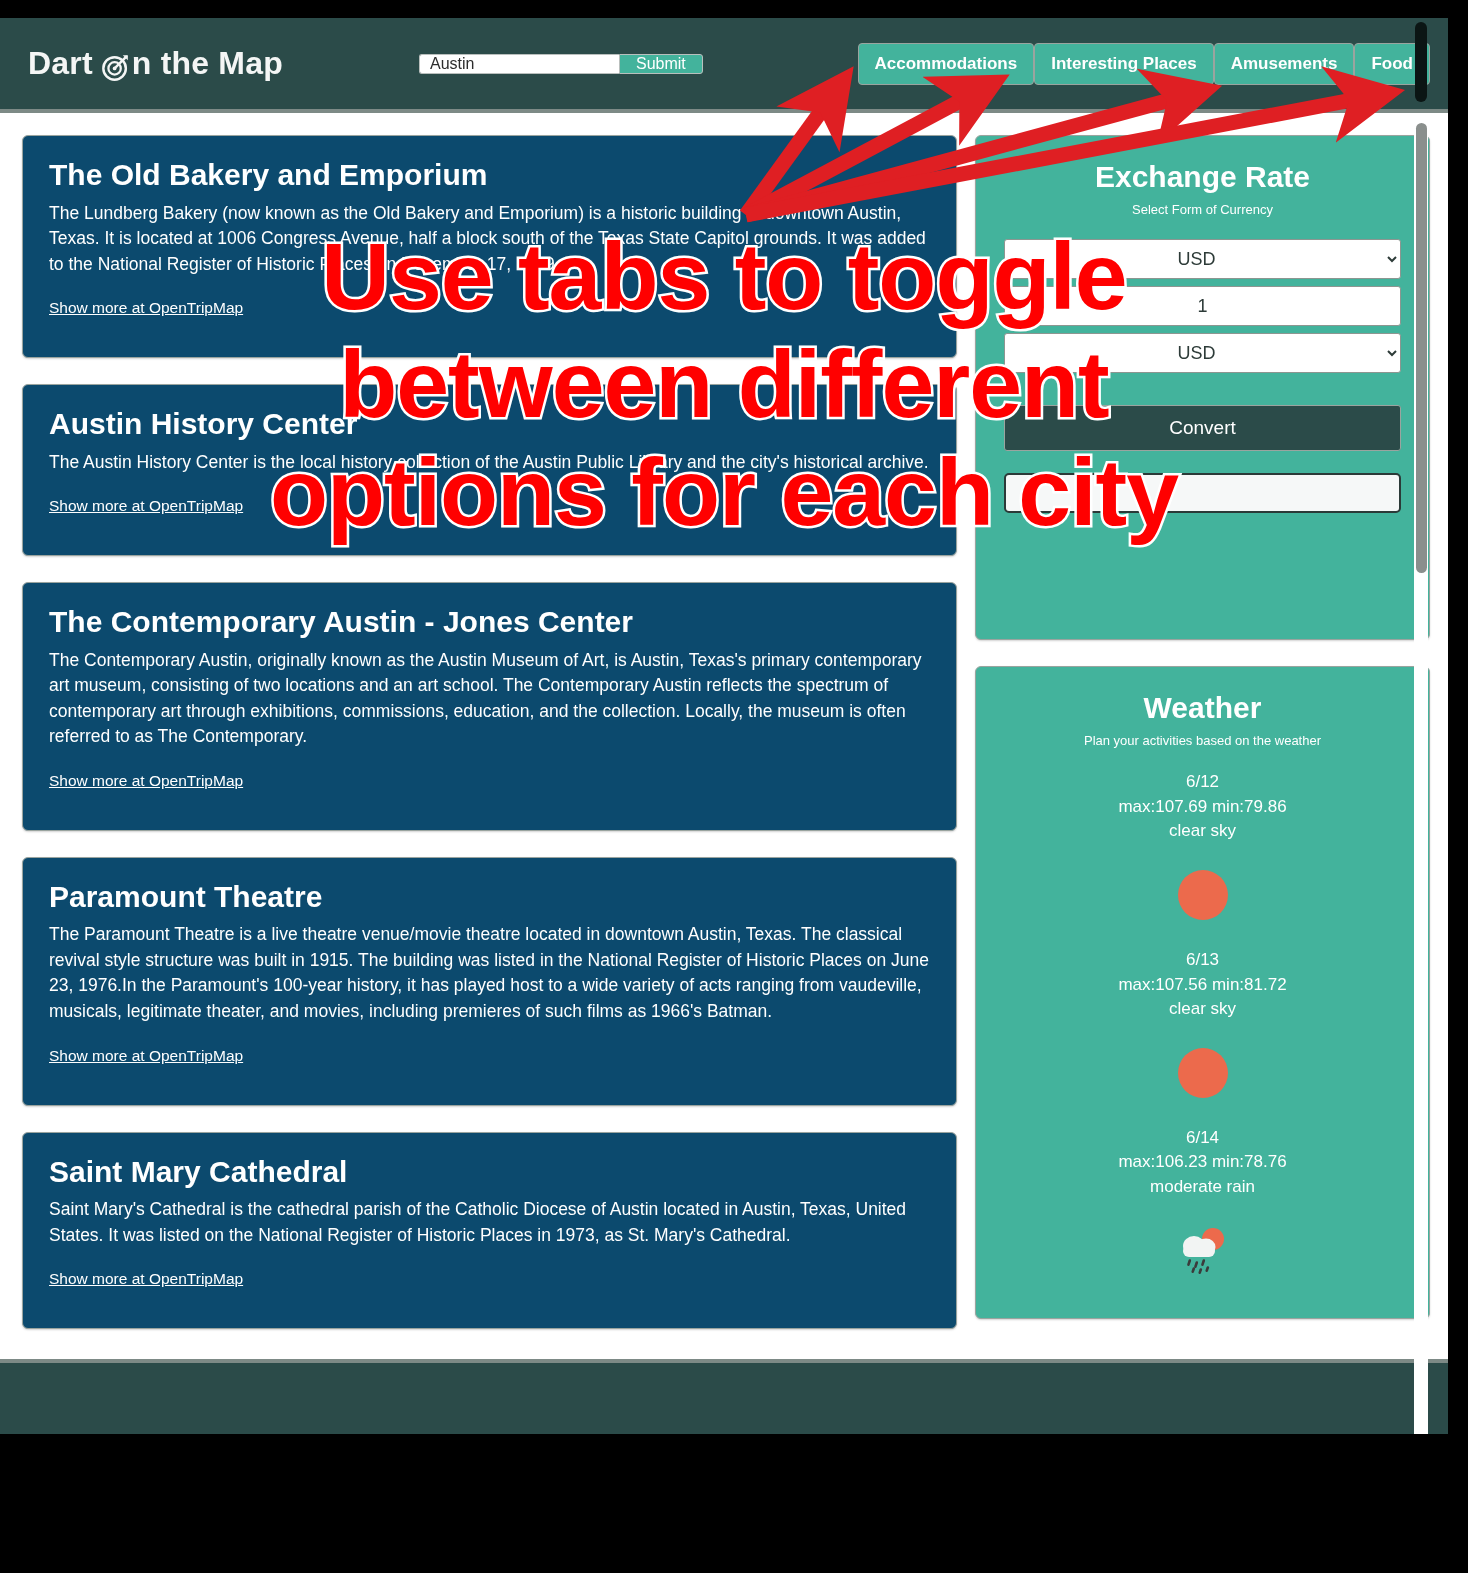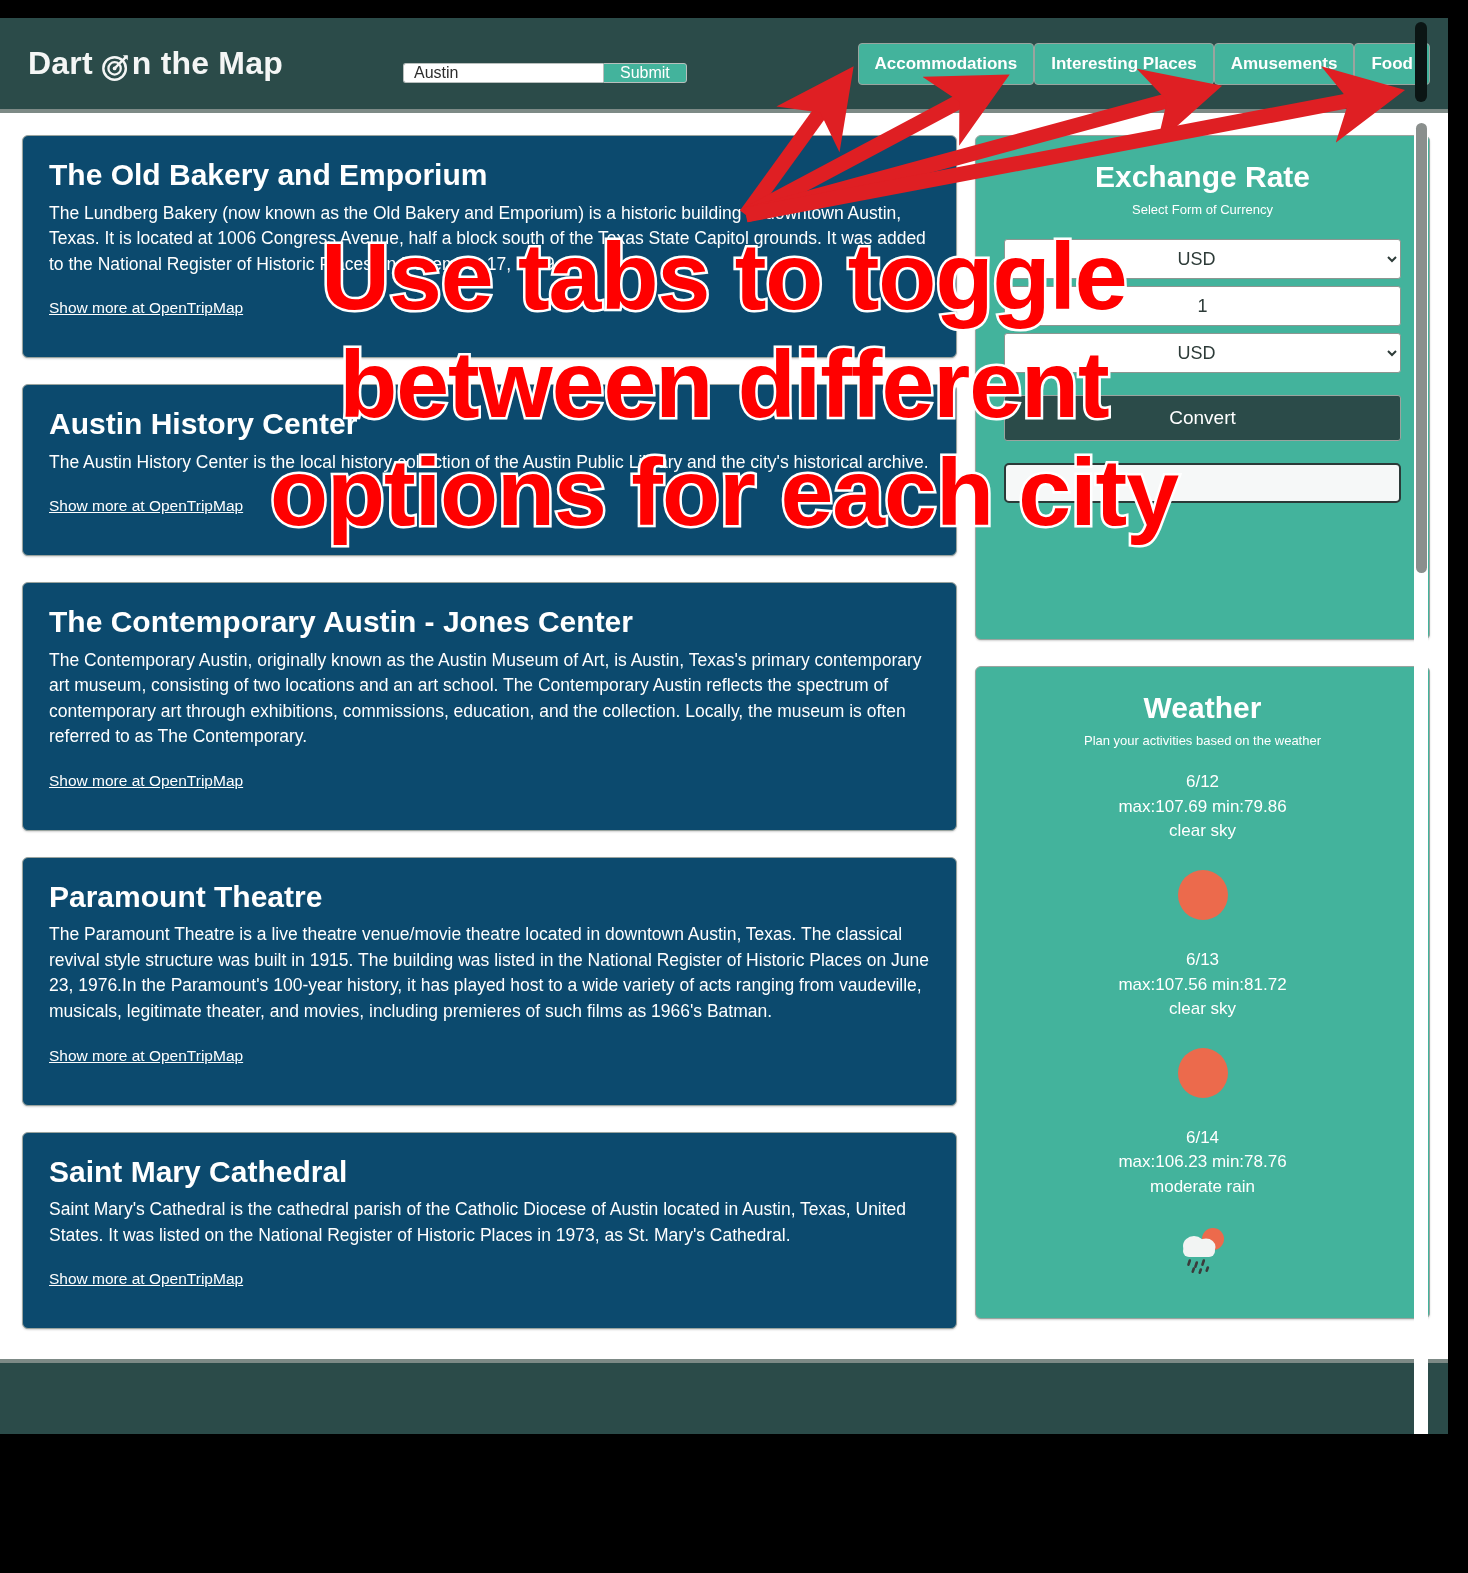--- a/index.html
+++ b/index.html
@@ -54,23 +54,24 @@
     display: inline-block;
     width: 30px; height: 30px;
     margin: 0 1px 0 8px;
     position: relative;
     top: 3px;
   }
 
   
   .search-group {
     display: flex;
-    align-items: flex-end;
+    align-items: center;
     height: 38px;
     margin-right: 110px;
+    margin-left: 16px;
   }
   .search-input {
     width: 200px;
     border: 1px solid #b9bfbd;
     border-right: none;
     background: #ffffff;
     font-family: "Liberation Sans", sans-serif;
     font-size: 16px;
     color: #2d2d2d;
     padding: 0 10px;
@@ -188,21 +189,21 @@
     border: 1px solid #8d9691;
     border-radius: 3px;
     margin-bottom: 7px;
     outline: none;
   }
   .fx-amount { text-align: center; }
   .convert-btn {
     display: block;
     width: 100%;
     height: 46px;
-    margin-top: 22px;
+    margin-top: 32px;
     background: #2b4b49;
     color: #ffffff;
     border: 1px solid #9aa49f;
     border-radius: 3px;
     font-family: "Liberation Sans", sans-serif;
     font-size: 19px;
     cursor: pointer;
   }
   .fx-result {
     margin-top: 22px;

